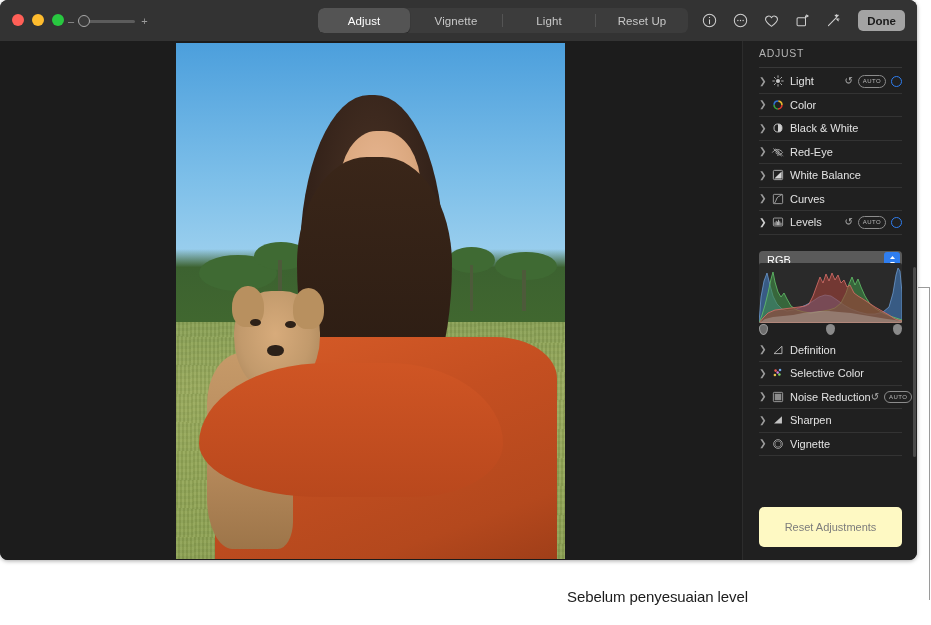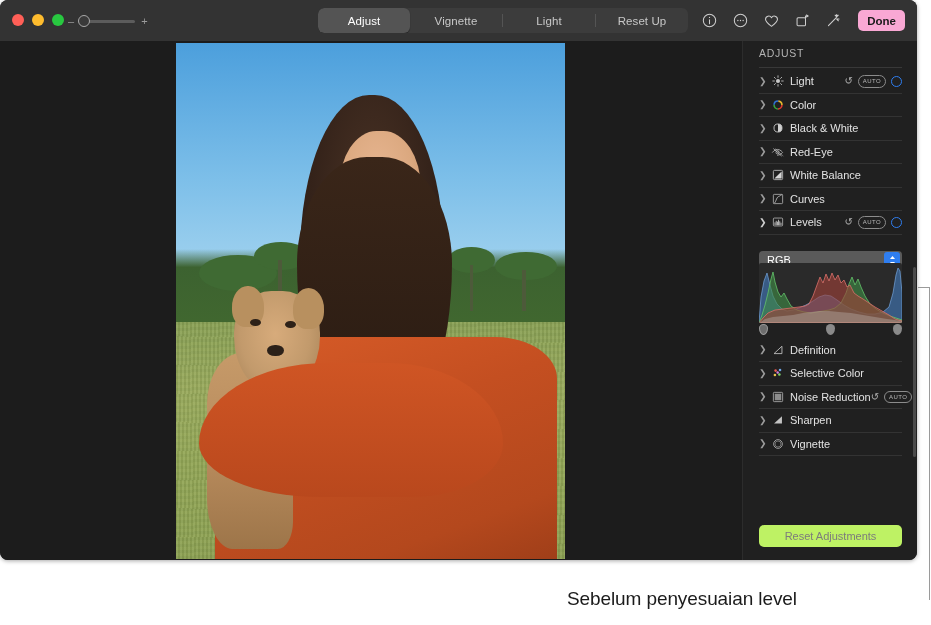--- a/index.html
+++ b/index.html
@@ -131,21 +131,21 @@
   .ticon {
     width: 17px; height: 17px;
     color: #cfcfcf;
     display: flex; align-items: center; justify-content: center;
   }
   .ticon svg { display: block; }
   .done-btn {
     display: flex;
     align-items: center;
     justify-content: center;
-    background: #f9a8d4;
+    background: #a3a3a3;
     color: #1a1a1a;
     font-size: 11.5px;
     font-weight: bold;
     border-radius: 5px;
     height: 21px;
     padding: 0 9px;
     margin-left: 2px;
   }
 
   
@@ -410,22 +410,22 @@
   }
   .handle.hollow {
     background: #6d6d6d;
     border: 1.2px solid #9a9a9a;
     box-sizing: border-box;
   }
 
   .reset-btn {
     position: absolute;
     left: 16px; bottom: 13px;
-    width: 143px; height: 22px;
-    background: #bef264;
+    width: 143px; height: 40px;
+    background: #fef9c3;
     border-radius: 5px;
     display: flex;
     align-items: center;
     justify-content: center;
     font-size: 11px;
     color: #7c7c7c;
   }
 
   
   .scrollbar {
@@ -449,21 +449,21 @@
     left: 918px; top: 287px;
     width: 12px;
     height: 313px;
     border-top: 1px solid #9a9a9a;
     border-right: 1px solid #9a9a9a;
     box-sizing: border-box;
   }
   .caption {
     position: absolute;
     left: 567px; top: 588px;
-    font-size: 19px;
+    font-size: 15px;
     color: #1b1b1b;
     white-space: nowrap;
     letter-spacing: -0.1px;
   }
 </style>
 </head>
 <body>
 
 <div id="root">
 

